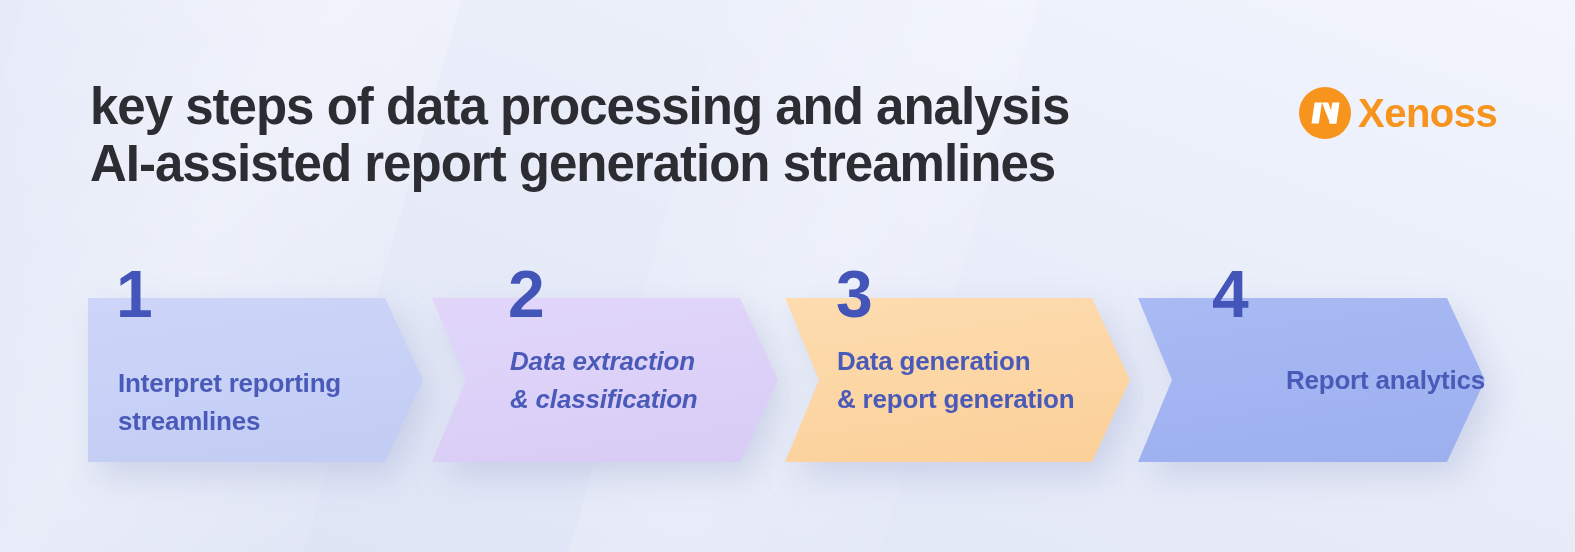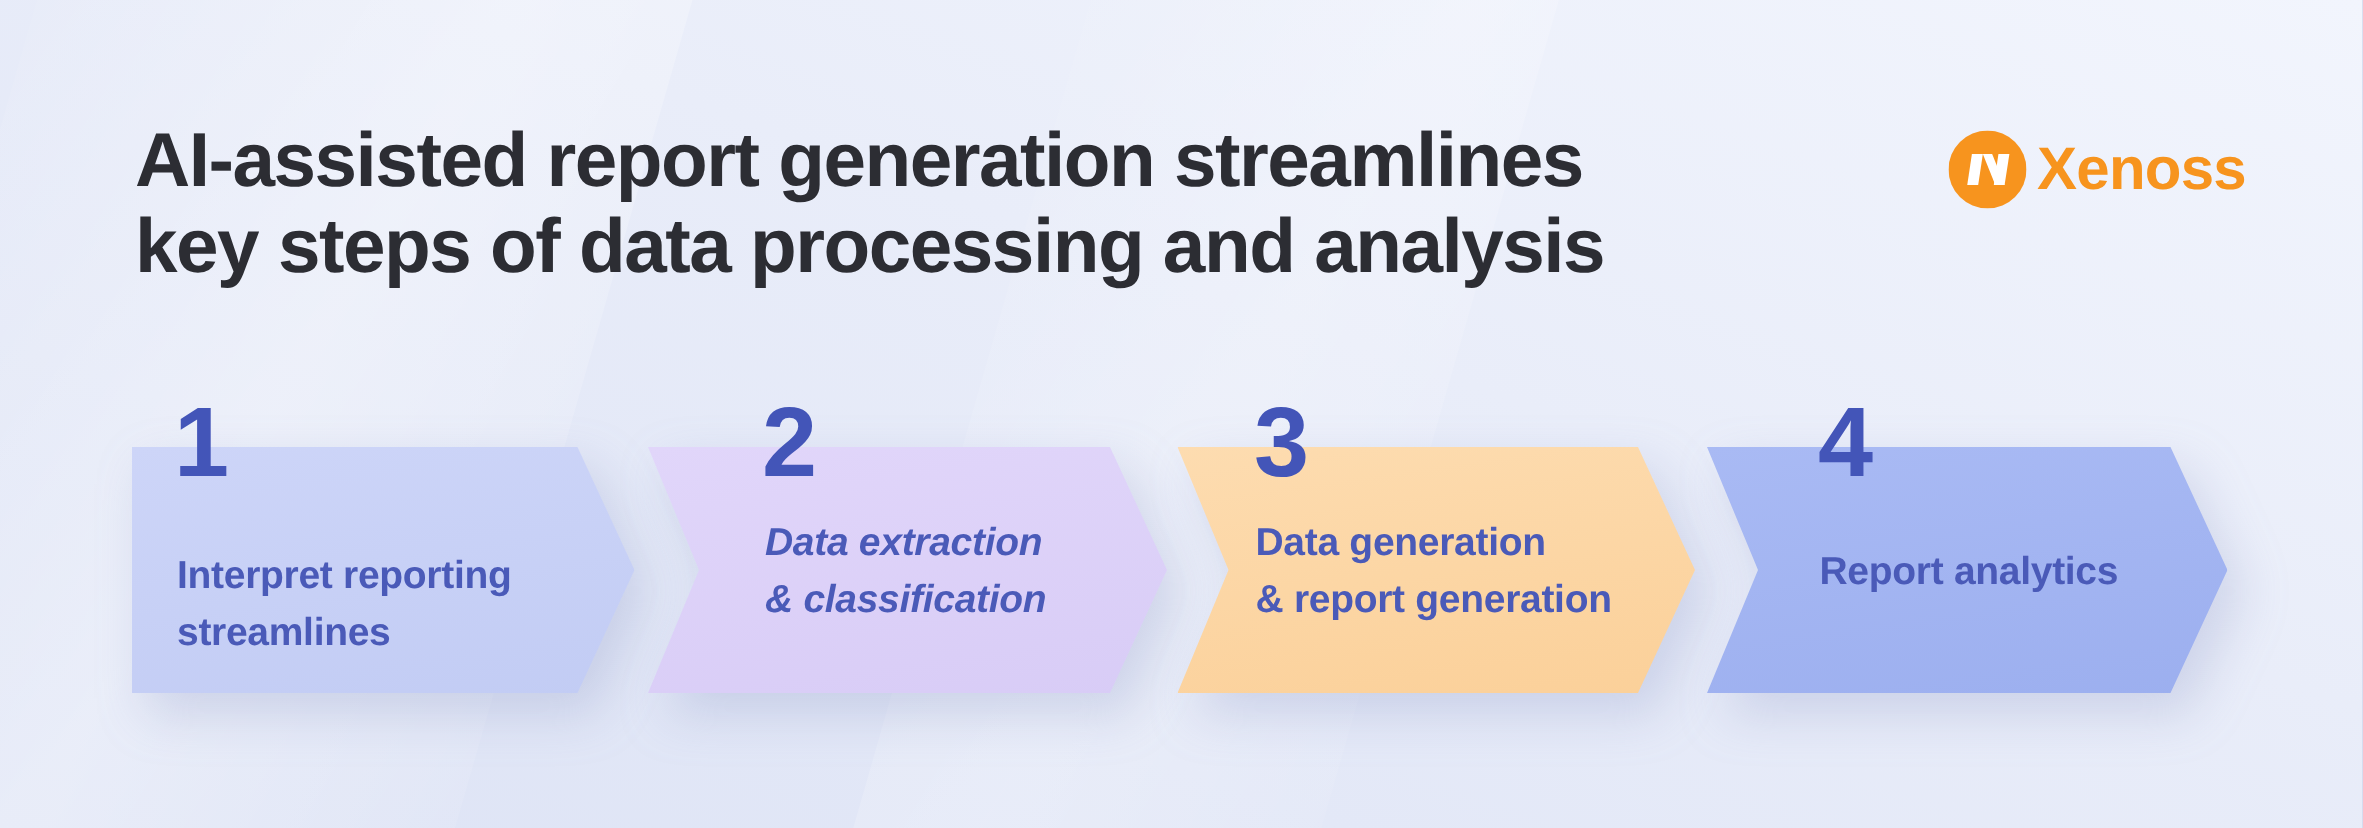--- a/index.html
+++ b/index.html
@@ -57,34 +57,34 @@
 
   .label {
     position:absolute; inset:0; z-index:1;
     display:flex; flex-direction:column; justify-content:center;
     font-size:26px; line-height:38px; font-weight:800;
     letter-spacing:-0.2px; color:#4a5ab8;
   }
   .step-1 .label { padding-left:30px;margin-top:44px; }
   .step-2 .label { padding-left:78px;font-style:italic; }
   .step-3 .label { padding-left:52px; }
-  .step-4 .label { padding-left:75px; }
+  .step-4 .label { padding-left:75px;align-items:flex-end; }
   .label span { display:block; white-space:nowrap; }
   .label span:empty { display:none; }
 </style>
 </head>
 <body>
 
 <div class="canvas">
   <div class="bg-streak s1"></div>
   <div class="bg-streak s2"></div>
 
   <h1 class="page-title">
+    <span>key steps of data processing and analysis</span>
     <span>AI-assisted report generation streamlines</span>
-    <span>key steps of data processing and analysis</span>
   </h1>
 
   <div class="logo">
     <svg class="logo-mark" viewBox="0 0 52 52" aria-hidden="true">
       <circle cx="26" cy="26" r="26" fill="#F7941E"></circle>
       <polygon points="15.6,15.6 22.9,15.6 19.8,36.4 12.5,36.4" fill="#FFFFFF"></polygon>
       <polygon points="22.9,15.6 29.1,15.6 37.4,36.4 31.2,36.4" fill="#FFFFFF"></polygon>
       <polygon points="33.3,15.6 40.6,15.6 37.4,36.4 30.2,36.4" fill="#FFFFFF"></polygon>
     </svg>
     <span class="brand-name">Xenoss</span>

